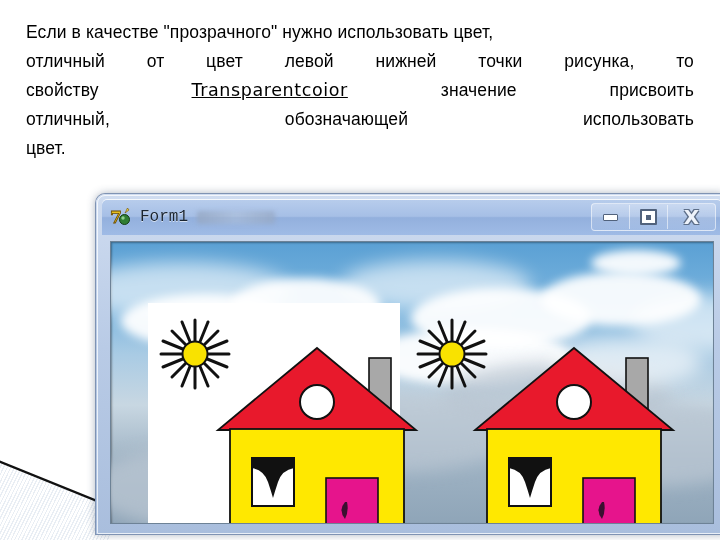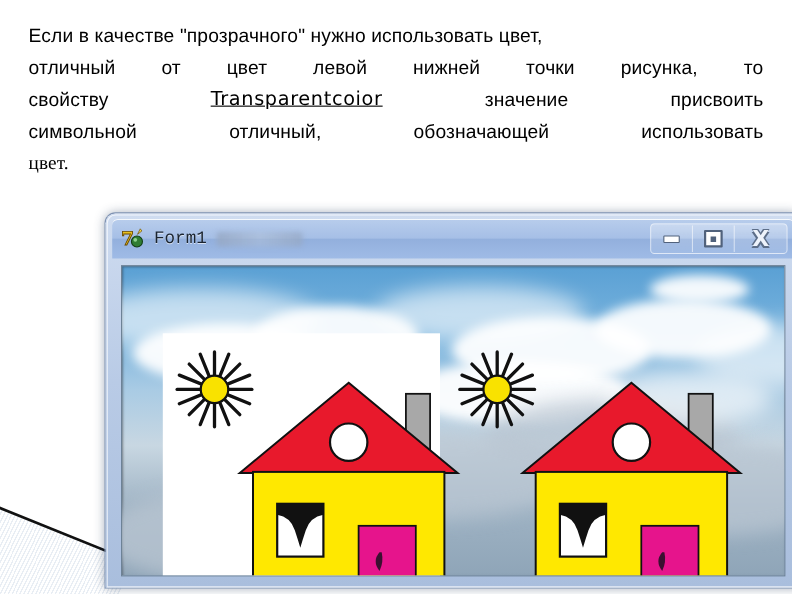--- a/index.html
+++ b/index.html
@@ -9,21 +9,21 @@
     font-family:"Liberation Sans",sans-serif;
   }
 
   
   #body-text{
     position:absolute;left:26px;top:18px;width:668px;
     font-size:17.5px;line-height:29px;color:#000;
     text-align:justify;
     letter-spacing:.1px;
   }
-  #body-text .ln{display:block;white-space:nowrap;font-family:Liberation Serif, serif;}
+  #body-text .ln{display:block;white-space:nowrap;}
   #body-text .just{
     display:flex;justify-content:space-between;white-space:nowrap;
   }
   .mono{font-family:"DejaVu Sans",sans-serif;letter-spacing:.6px;text-decoration:underline;}
 
   
   #corner-artifact{
     position:absolute;left:0;top:440px;width:110px;height:100px;
     overflow:hidden;
   }
@@ -136,21 +136,20 @@
     <span>рисунка,</span>
     <span>то</span>
   </div>
   <div class="just">
     <span>свойству</span>
     <span class="mono">Transparentcoior</span>
     <span>значение</span>
     <span>присвоить</span>
   </div>
   <div class="just">
-    <span>символьной</span>
     <span>отличный,</span>
     <span>обозначающей</span>
     <span>использовать</span>
   </div>
   <div class="ln">
     <span>цвет.</span>
   </div>
 </div>
 
 <div id="corner-artifact">

